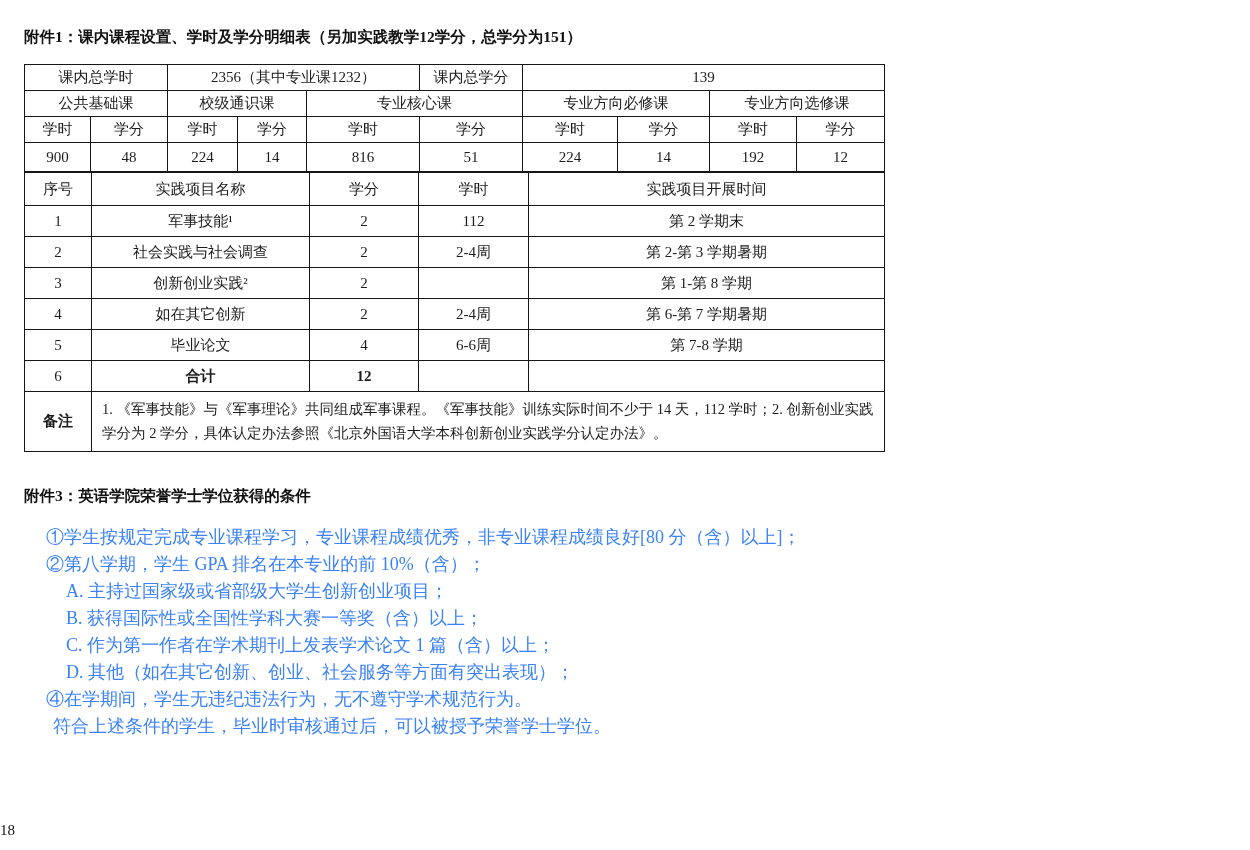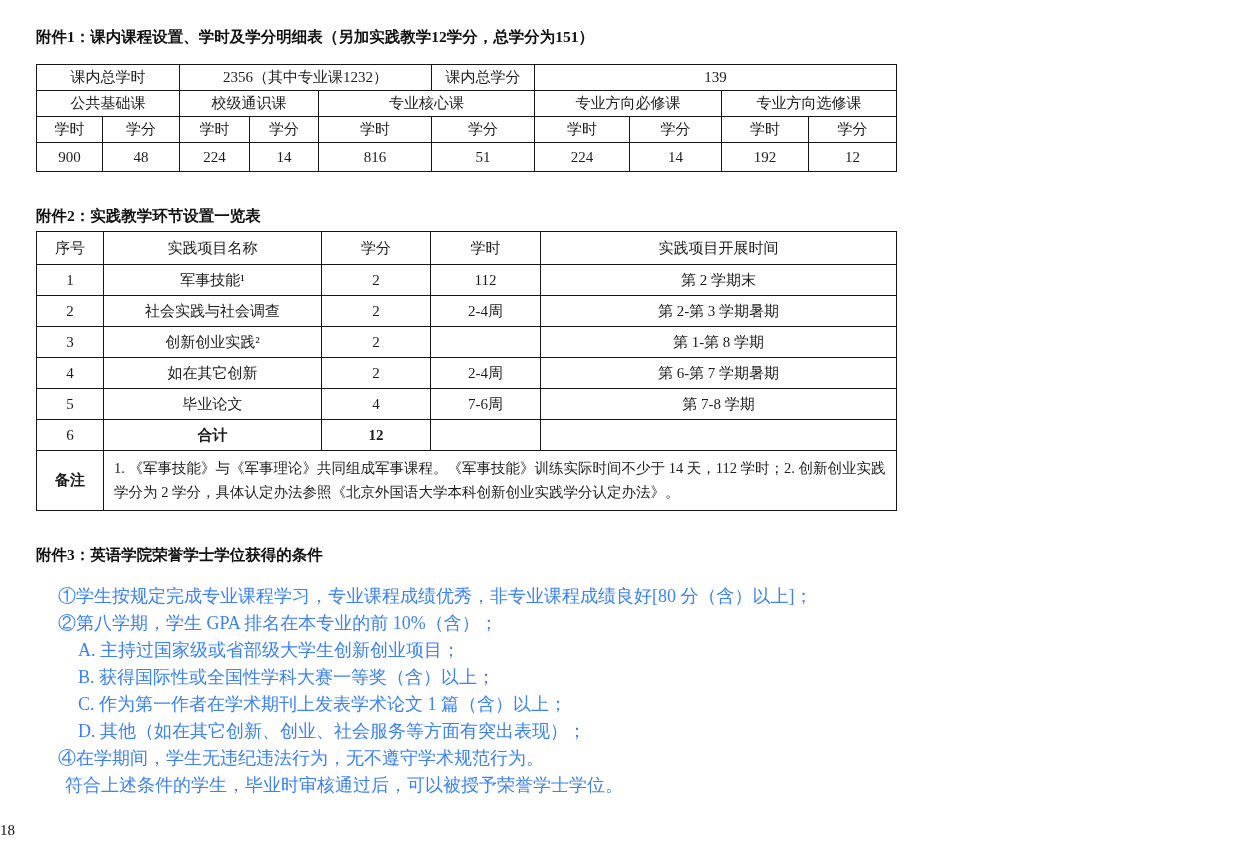--- a/index.html
+++ b/index.html
@@ -8,21 +8,21 @@
     position: relative;
     width: 1250px;
     height: 850px;
     background: #ffffff;
     font-family: "Liberation Serif", "DejaVu Serif", serif;
     color: #1c1c1c;
     overflow: hidden;
   }
   .content {
     padding-top: 26px;
-    padding-left: 36px;
+    padding-left: 24px;
     width: 900px;
   }
   .att-title {
     font-size: 15.5px;
     font-weight: bold;
     line-height: 21px;
     color: #111;
     white-space: nowrap;
   }
   .att1-title { margin-bottom: 17px; }
@@ -133,21 +133,20 @@
         <td>816</td>
         <td>51</td>
         <td>224</td>
         <td>14</td>
         <td>192</td>
         <td>12</td>
       </tr>
     </tbody>
       </table>
 
-    <div class="att-title att2-title">附件2：实践教学环节设置一览表</div>
 
     <table class="t2">
       <colgroup>
         <col style="width:67px">
           <col style="width:218px">
           <col style="width:109px">
         <col style="width:110px">
           <col style="width:356px">
       </colgroup>
       <tbody>
@@ -183,21 +182,21 @@
         <td>4</td>
         <td>如在其它创新</td>
         <td>2</td>
         <td>2-4周</td>
         <td>第 6-第 7 学期暑期</td>
       </tr>
       <tr class="datarow">
         <td>5</td>
         <td>毕业论文</td>
         <td>4</td>
-        <td>7-6周</td>
+        <td>6-6周</td>
         <td>第 7-8 学期</td>
       </tr>
       <tr class="datarow">
         <td>6</td>
         <td class="bold">合计</td>
         <td class="bold">12</td>
         <td></td>
         <td></td>
       </tr>
       <tr class="remarkrow">

